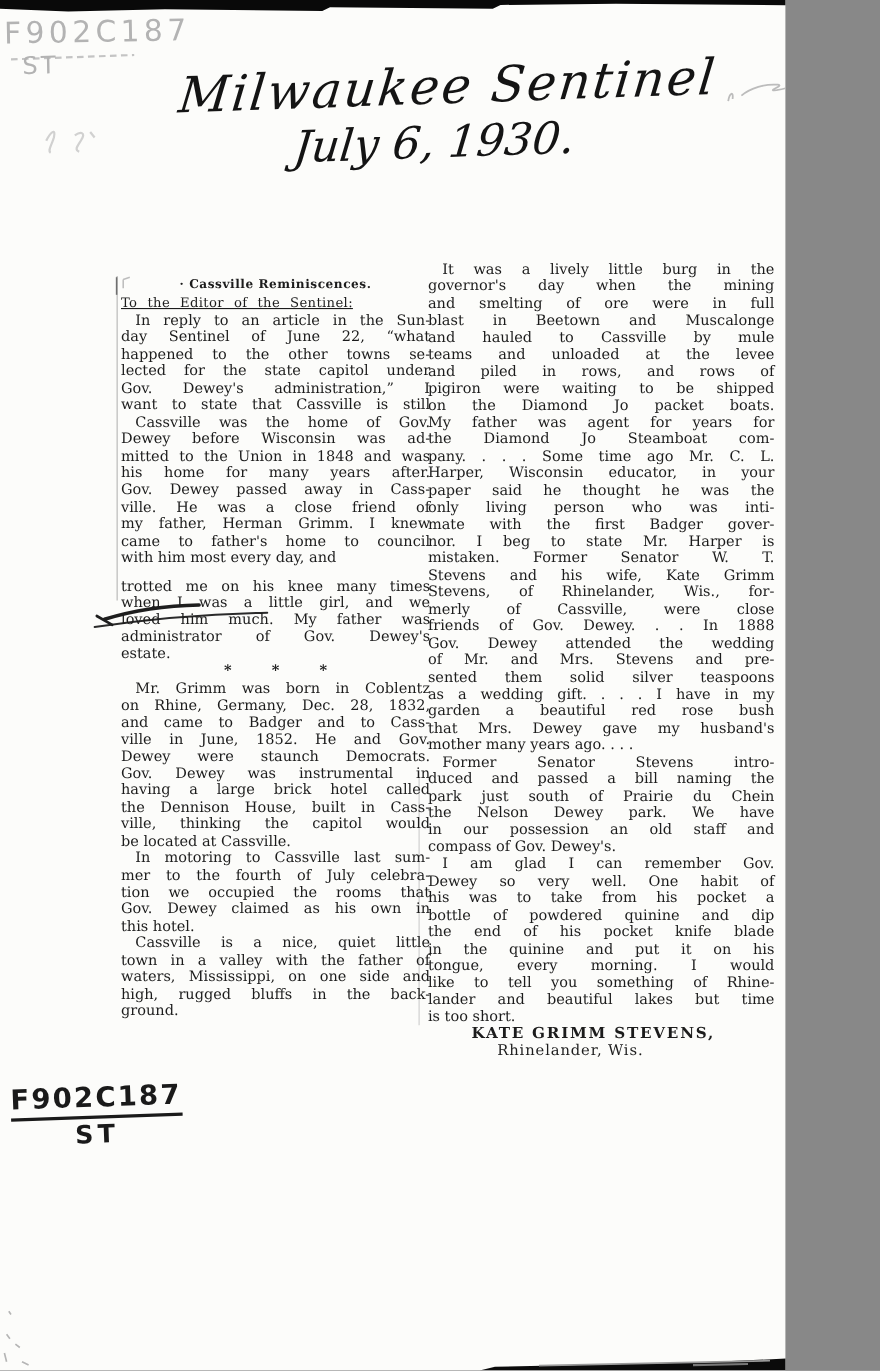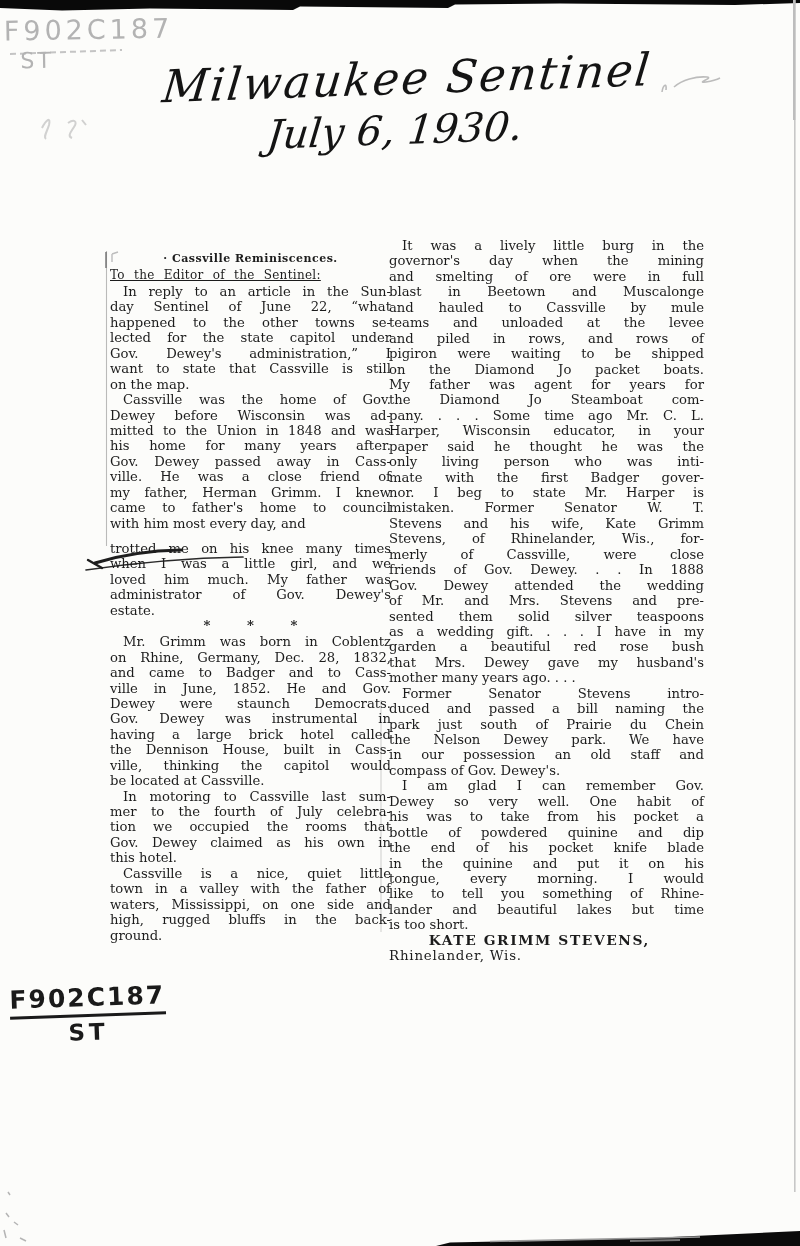--- a/index.html
+++ b/index.html
@@ -1,18 +1,18 @@
 <!DOCTYPE html>
 <html><head>
 <meta charset="utf-8">
 <style>
   html,body{margin:0;padding:0;background:#888;}
   .page{
     position:relative;
-    width:800px;height:1246px;
+    width:714px;height:1246px;
     background:#fcfcfa;
     overflow:hidden;
     font-family:"DejaVu Serif", serif;
     color:#1c1c1c;
   }
   svg.overlay{position:absolute;left:0;top:0;pointer-events:none;}
 
   
   .pencil-code{
     position:absolute;left:4px;top:14px;
@@ -59,21 +59,21 @@
   .stars{
     text-align:center;letter-spacing:16px;font-weight:bold;
     height:16px;line-height:16px;padding-left:16px;
   }
   .sig{
     text-align:right;padding-right:54px;
     font-size:13.8px;letter-spacing:1.6px;font-weight:700;
     height:15.45px;
   }
   .sig2{
-    text-align:left;padding-right:56px;
+    text-align:center;padding-right:56px;
     font-size:13.4px;letter-spacing:.8px;
     height:15.45px;
   }
 
   
   .ink-code{
     position:absolute;left:10px;top:983px;
     color:#1a1a1a;
     font-family:"DejaVu Sans", sans-serif;
     transform:rotate(-2deg);
@@ -139,21 +139,20 @@
     <div class="headline">· Cassville Reminiscences.</div>
     <div class="byline">To the Editor of the Sentinel:</div>
     <div>
         <div class="para">
           <div class="line first">In reply to an article in the Sun-</div>
           <div class="line">day Sentinel of June 22, “what</div>
           <div class="line">happened to the other towns se-</div>
           <div class="line">lected for the state capitol under</div>
           <div class="line">Gov. Dewey's administration,” I</div>
           <div class="line">want to state that Cassville is still</div>
-          <div class="line last">on the map.</div>
         </div>
         <div class="para">
           <div class="line first">Cassville was the home of Gov.</div>
           <div class="line">Dewey before Wisconsin was ad-</div>
           <div class="line">mitted to the Union in 1848 and was</div>
           <div class="line">his home for many years after.</div>
           <div class="line">Gov. Dewey passed away in Cass-</div>
           <div class="line">ville.  He was a close friend of</div>
           <div class="line">my father, Herman Grimm. I knew</div>
           <div class="line">came to father's home to council</div>

